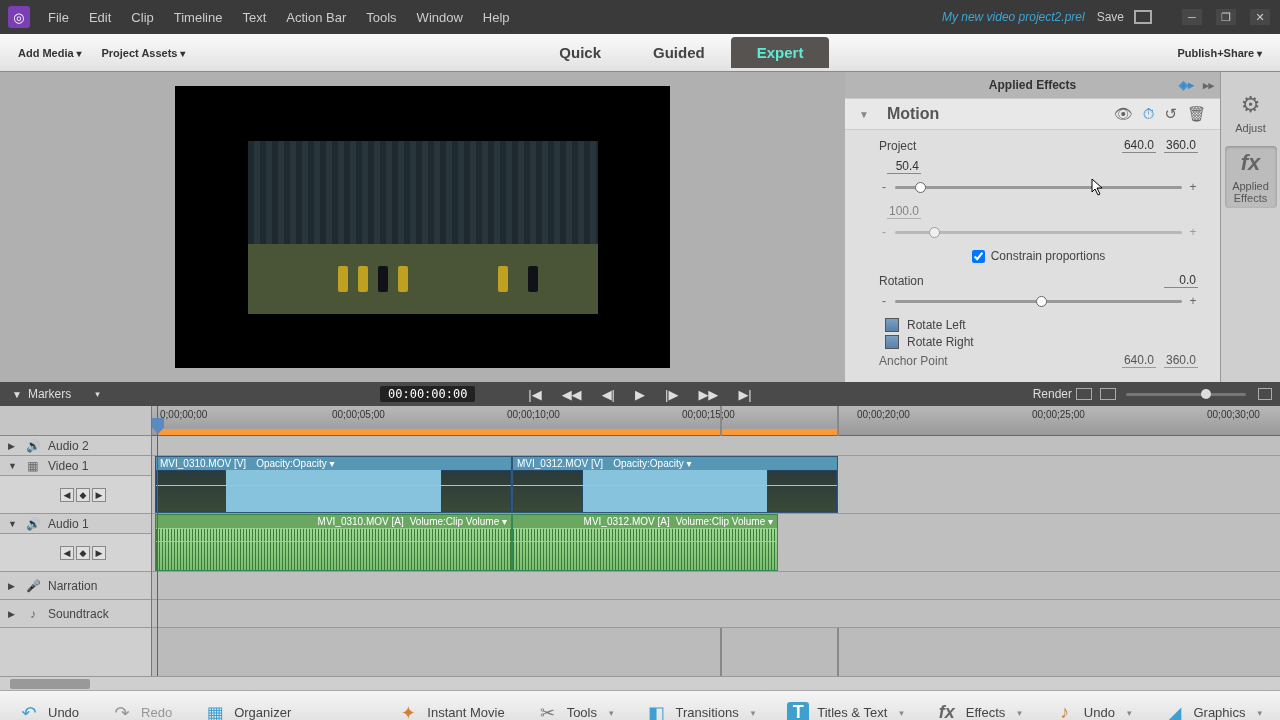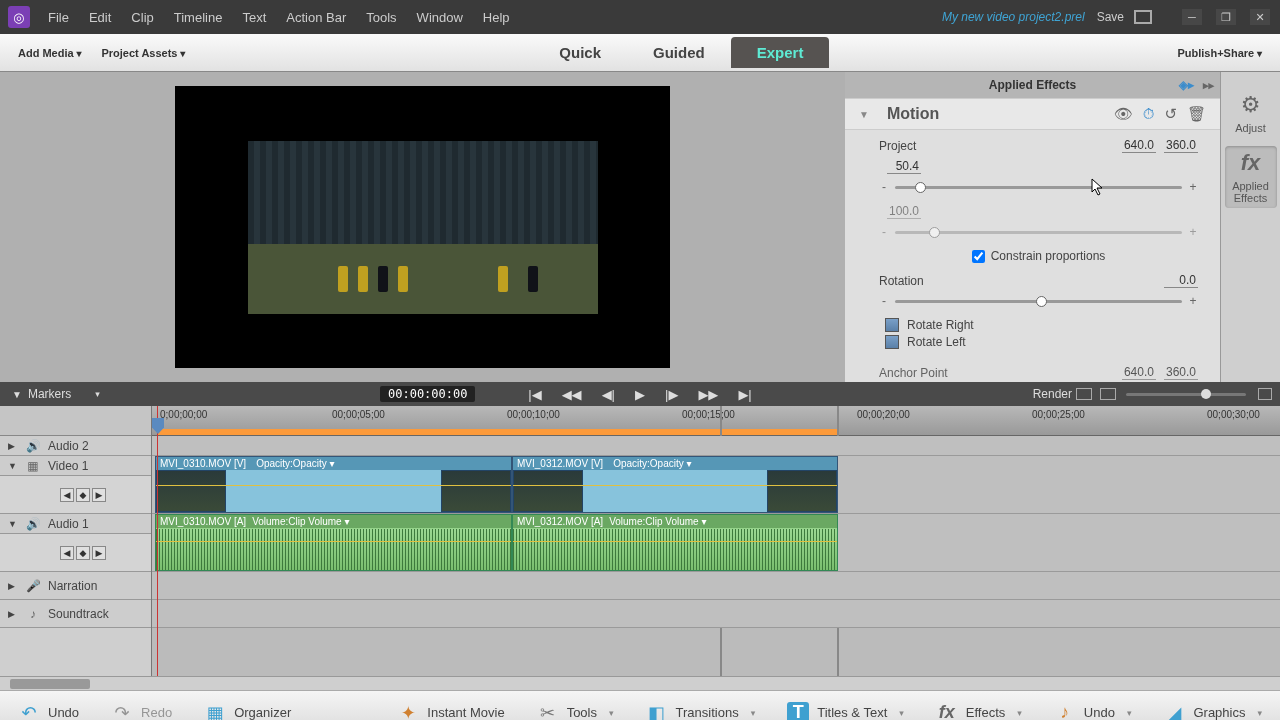--- a/index.html
+++ b/index.html
@@ -90,21 +90,21 @@
 .ruler .wbar { position:absolute; bottom:0; left:5px; width:680px; height:6px; background:#fc9a3a; }
 .playhead { position:absolute; width:12px; height:16px; background:#5a8ac0; top:12px; left:0; clip-path:polygon(0 0,100% 0,100% 60%,50% 100%,0 60%); cursor:ew-resize; z-index:5; }
 .playline { position:absolute; width:1px; background:#c33; top:0; bottom:0; left:5px; z-index:4; }
 .track-row { height:20px; border-bottom:1px solid #9a9a9a; background:#bfbfbf; position:relative; }
 .track-row.expanded { height:58px; }
 .clip { position:absolute; top:0; bottom:0; border:1px solid #357; overflow:hidden; }
 .clip.video { background:#87c3dc; }
 .clip.video .cname { background:#5697b6; color:#fff; font-size:10px; padding:1px 4px; display:flex; align-items:center; gap:4px; height:13px; }
 .clip.video .thumb { position:absolute; bottom:0; width:70px; height:42px; background:linear-gradient(#2a3a3a,#3a4a38); border:1px solid #246; }
 .clip.video .thumb.r { right:0; }
-.clip.audio { background:#96d48c; border-color:#385; }
+.clip.audio { background:#96d48c; border-color:#385;text-align:right; }
 .clip.audio .cname { background:#6aa862; color:#fff; font-size:10px; padding:1px 4px; height:13px; }
 .clip.audio .wave { position:absolute; top:14px; bottom:0; left:0; right:0; background:repeating-linear-gradient(90deg,#3d7a3c 0 1px,transparent 1px 3px),linear-gradient(#9bd892,#7abf6f); }
 .clip .yline { position:absolute; top:50%; left:0; right:0; height:1px; background:#e0c040; }
 .clip.audio .yline { top:26px; }
 .in-out { position:absolute; width:2px; top:0; bottom:0; background:#888; }
 .in-out.a { left:568px; } .in-out.b { left:685px; }
 
 
 .bottombar { height:44px; background:linear-gradient(#f5f5f5,#dadada); display:flex; align-items:center; padding:0 12px; border-top:1px solid #aaa; gap:20px; }
 .bb-btn { display:flex; align-items:center; gap:8px; font-size:13px; color:#444; cursor:pointer; padding:4px 6px; }
@@ -221,27 +221,27 @@
         </div>
         <div class="slider-row">
           <span class="minus">-</span>
           <div class="slider-track">
               <div class="slider-thumb" style="left:49%"></div>
             </div>
           <span class="plus">+</span>
         </div>
         <div class="rot-btn">
             <span class="rot-ico"></span>
-            <span>Rotate Right</span>
+            <span>Rotate Left</span>
           </div>
         <div class="rot-btn">
             <span class="rot-ico"></span>
-            <span>Rotate Left</span>
+            <span>Rotate Right</span>
           </div>
-        <div class="prop-row" style="margin-top:16px;opacity:.8">
+        <div class="prop-row" style="margin-top:4px;opacity:.8">
           <span class="prop-label">Anchor Point</span>
           <span class="prop-val">640.0</span>
           <span class="prop-val">360.0</span>
         </div>
         <svg class="cursor-arrow" style="left:246px; top:48px" viewBox="0 0 14 18">
             <path d="M1 1 L1 14 L4 11 L7 17 L9 16 L6 10 L11 10 Z" fill="#fff" stroke="#000"></path>
           </svg>
       </div>
     </div>
     <div class="right-tabs">
@@ -356,21 +356,21 @@
           <div class="thumb r"></div>
           <div class="yline"></div>
       </div>
     </div>
     <div class="track-row expanded">
       <div class="clip audio" style="left:3px;width:357px">
         <div class="cname"><span>MVI_0310.MOV [A]</span><span style="margin-left:6px">Volume:Clip Volume ▾</span></div>
         <div class="wave"></div>
           <div class="yline"></div>
       </div>
-      <div class="clip audio" style="left:360px;width:326px">
+      <div class="clip audio" style="left:360px;width:266px">
         <div class="cname"><span>MVI_0312.MOV [A]</span><span style="margin-left:6px">Volume:Clip Volume ▾</span></div>
         <div class="wave"></div>
           <div class="yline"></div>
       </div>
     </div>
     <div class="track-row" style="height:28px"></div>
     <div class="track-row" style="height:28px"></div>
   </div>
 </div>
 <div class="scroll-h">

